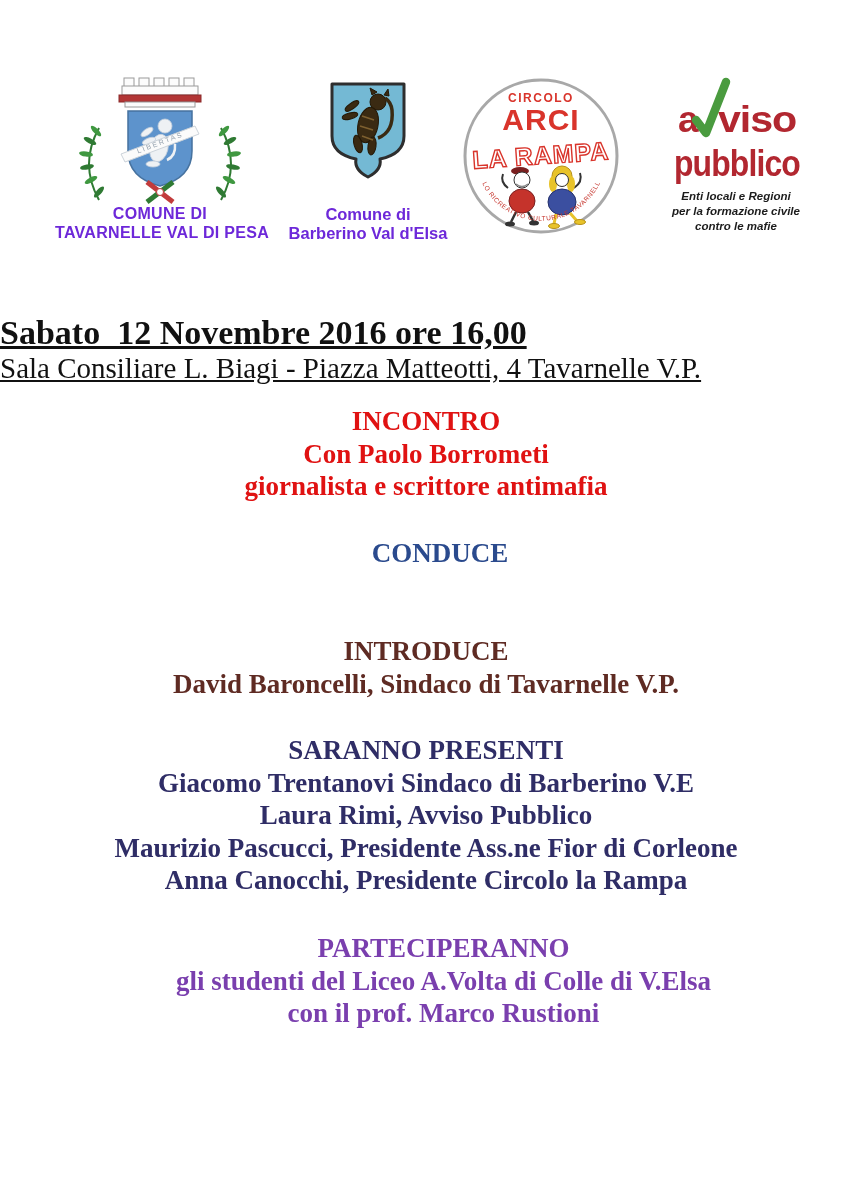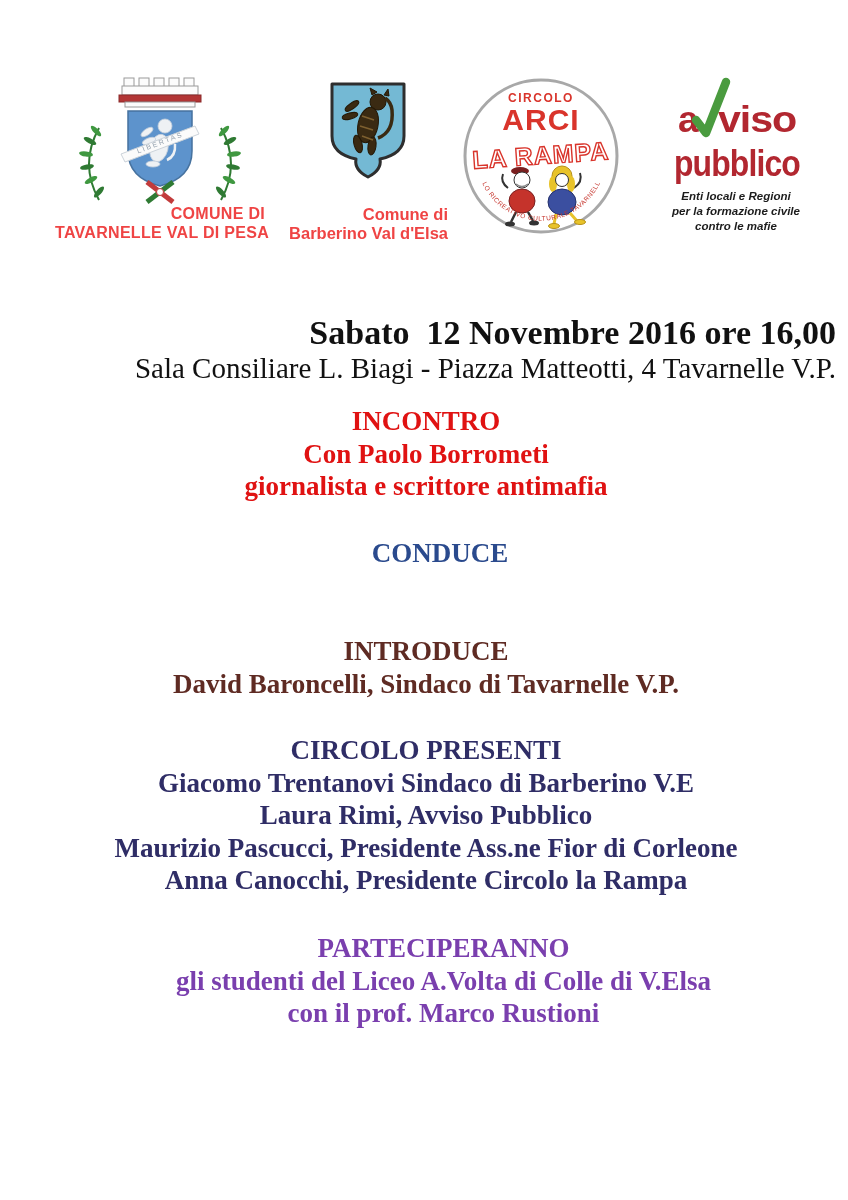--- a/index.html
+++ b/index.html
@@ -4,29 +4,29 @@
 <style>
   html,body { margin:0; padding:0; background:#ffffff; }
   .page {
     position:relative; width:848px; height:1200px; background:#ffffff;
     font-family:"Liberation Serif", serif; overflow:hidden;
   }
   
   .logo { position:absolute; }
   .logo svg { display:block; }
   .logo-caption {
-    position:absolute; text-align:right;
+    position:absolute; text-align:center;
     font-family:"Liberation Sans", sans-serif; font-weight:bold;
-    color:#ef4444; line-height:19px; white-space:nowrap;
+    color:#6d28d9; line-height:19px; white-space:nowrap;
   }
   .cap-tav  { left:55px;  width:210px; top:204px; font-size:16px; letter-spacing:.3px; }
   .cap-barb { left:288px; width:160px; top:205px; font-size:16.5px; }
   .svg-text { font-family:"Liberation Sans", sans-serif; }
   
-  .line { position:absolute; left:0; right:12px; text-align:right; white-space:nowrap; }
+  .line { position:absolute; left:0; right:0; text-align:left; white-space:nowrap;text-decoration:underline; }
   .title    { top:314px; font-size:34px; font-weight:bold; color:#111111; }
   .location { top:352px; font-size:29px; font-weight:normal; color:#111111; }
   .section  { position:absolute; left:4px; right:0; text-align:center;
               font-size:27px; font-weight:bold; line-height:32.5px; white-space:nowrap; }
   .sec-0 { top:405px; }
   .sec-1 { top:537px;padding-left:28px; }
   .sec-2 { top:635px; }
   .sec-3 { top:734px; }
   .sec-4 { top:932px;padding-left:35px; }
 </style>
@@ -177,21 +177,21 @@
   <div class="section sec-1" style="color: rgb(42, 74, 141);">
     <div>CONDUCE</div>
   </div>
 
   <div class="section sec-2" style="color: rgb(95, 43, 35);">
     <div>INTRODUCE</div>
     <div>David Baroncelli, Sindaco di Tavarnelle V.P.</div>
   </div>
 
   <div class="section sec-3" style="color: rgb(47, 45, 102);">
-    <div>CIRCOLO PRESENTI</div>
+    <div>SARANNO PRESENTI</div>
     <div>Giacomo Trentanovi Sindaco di Barberino V.E</div>
     <div>Laura Rimi, Avviso Pubblico</div>
     <div>Maurizio Pascucci, Presidente Ass.ne Fior di Corleone</div>
     <div>Anna Canocchi, Presidente Circolo la Rampa</div>
   </div>
 
   <div class="section sec-4" style="color: rgb(122, 63, 174);">
     <div>PARTECIPERANNO</div>
     <div>gli studenti del Liceo A.Volta di Colle di V.Elsa</div>
     <div>con il prof. Marco Rustioni</div>

